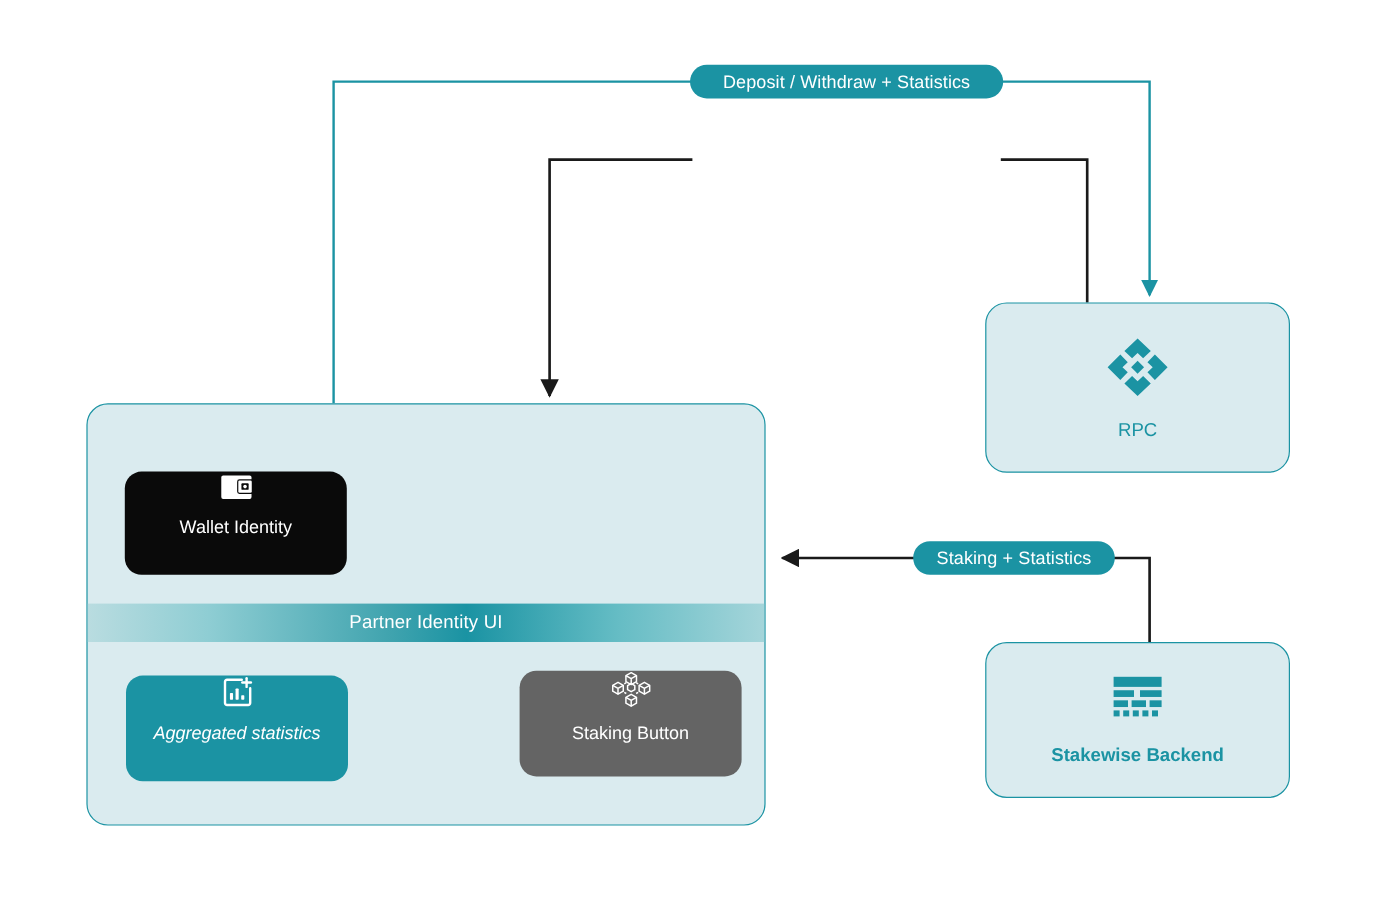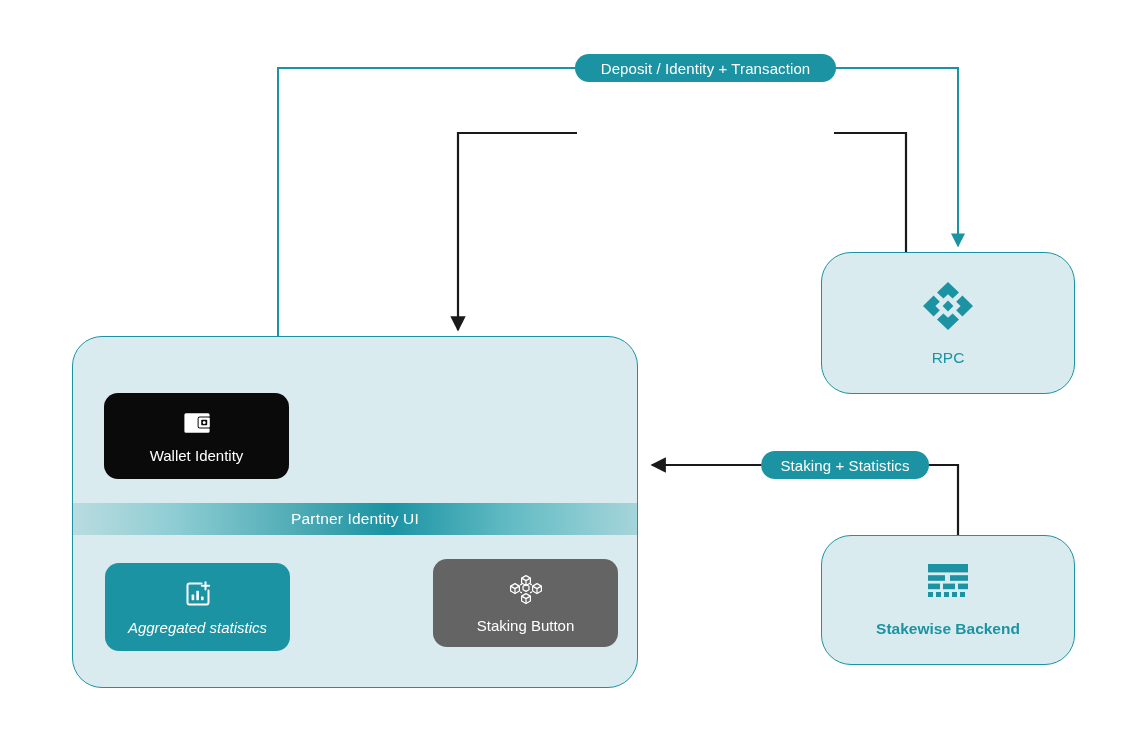--- a/index.html
+++ b/index.html
@@ -26,21 +26,21 @@
     height: 748px;
     pointer-events: none;
   }
 
   
   .node-box {
     position: absolute;
     box-sizing: border-box;
     background: #daebef;
     border: 1.6px solid #1b93a3;
-    border-radius: 30px;
+    border-radius: 18px;
   }
   #partner-ui {
     left: 72px;
     top: 336px;
     width: 566px;
     height: 352px;
     overflow: hidden;
   }
   #rpc-node {
     left: 821px;
@@ -75,21 +75,21 @@
   }
 
   
   .card {
     position: absolute;
     box-sizing: border-box;
     border-radius: 14px;
     display: flex;
     flex-direction: column;
     align-items: center;
-    justify-content: center;
+    justify-content: flex-start;
     gap: 9px;
     color: #ffffff;
     font-size: 15px;
   }
   #wallet-card {
     left: 31px;
     top: 56px;
     width: 185px;
     height: 86px;
     background: #0a0a0a;
@@ -295,21 +295,21 @@
             <rect x="26" y="29" width="5" height="5"></rect>
             <rect x="34" y="29" width="5" height="5"></rect>
           </g>
         </svg>
       </span>
       <span class="node-label">Stakewise Backend</span>
     </div>
   </div>
 
   <div class="pill" id="pill-deposit">
-    <span>Deposit / Identity + Transaction</span>
+    <span>Deposit / Withdraw + Statistics</span>
   </div>
 
 
   <div class="pill" id="pill-staking">
     <span>Staking + Statistics</span>
   </div>
 
 </div>
 
 </body></html>

